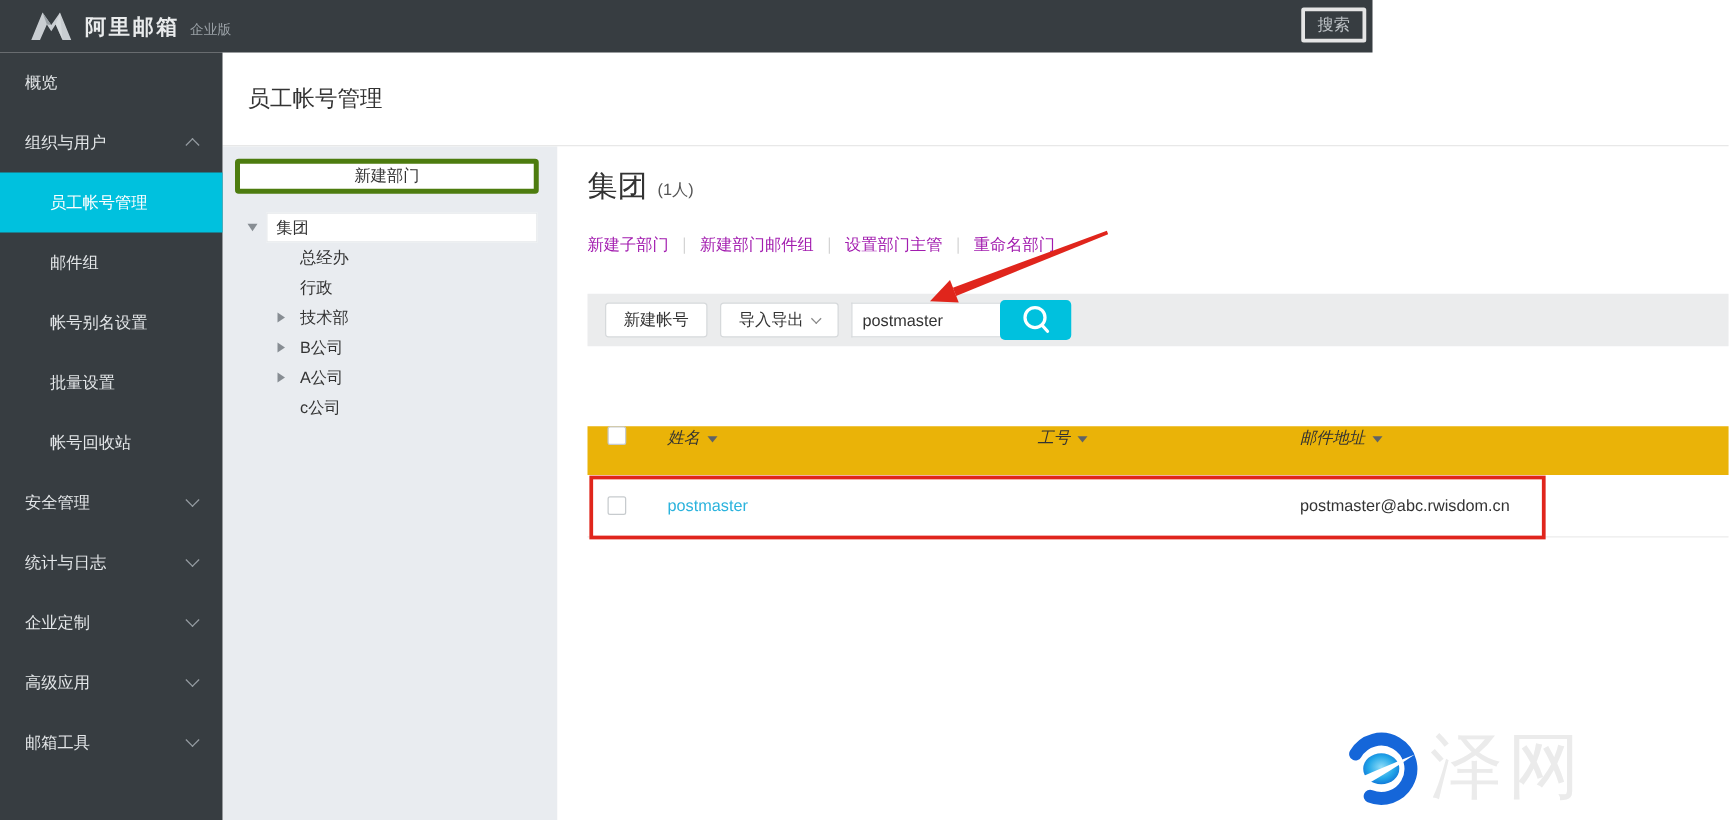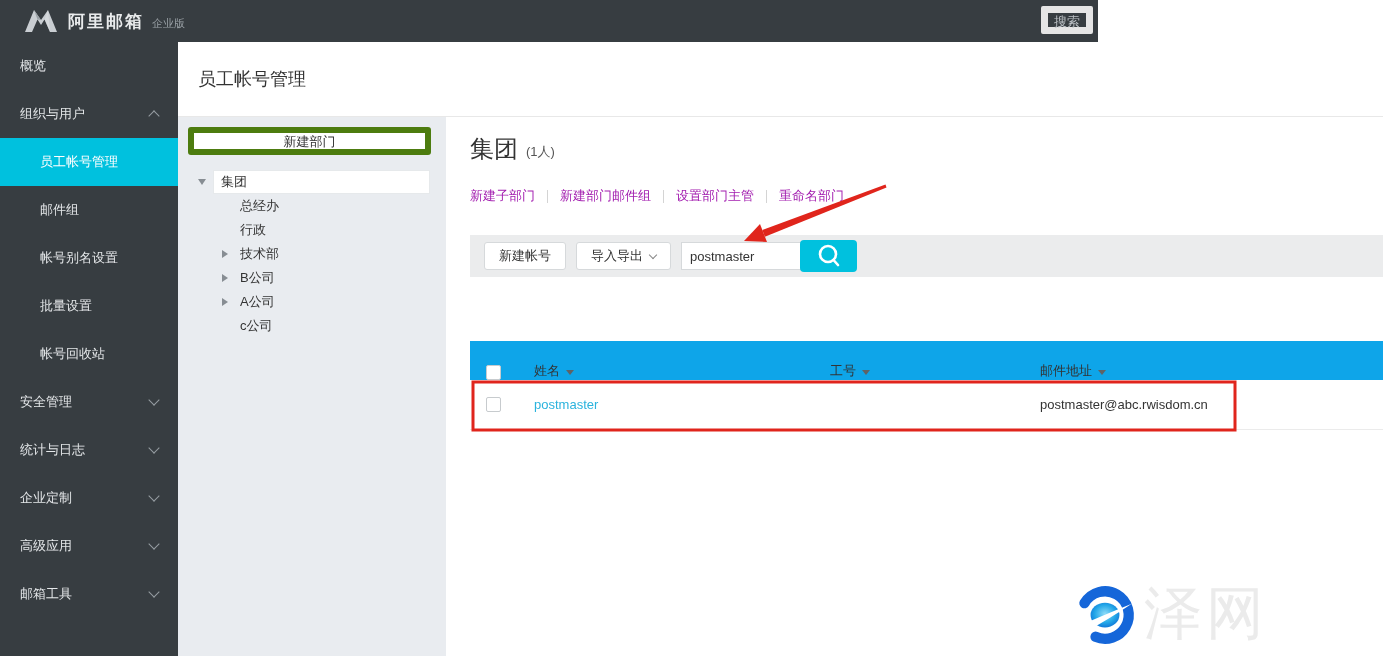--- a/index.html
+++ b/index.html
@@ -7,21 +7,21 @@
     font-family:"Liberation Sans","DejaVu Sans",sans-serif; background:#fff; position:relative; }
 
   
   .topbar { position:absolute; left:0; top:0; width:1098px; height:42px; background:#373d41; z-index:10;
     display:flex; align-items:center; }
   .brand { display:flex; align-items:center; margin-left:24px; }
   .brand-logo { width:34px; height:24px; margin-right:10px; }
   .brand-name { color:#e9ebec; font-size:17px; font-weight:bold; letter-spacing:2px; }
   .brand-suffix { color:#9aa1a6; font-size:11px; margin-left:8px; margin-top:4px; }
   .topbar-search { position:absolute; right:5px; top:6px; width:52px; height:28px; background:transparent;
-    border:7px solid #e5e5e5; border-radius:2px; color:#bdc2c6; font-size:13px; cursor:pointer;
+    border:3px solid #e5e5e5; border-radius:2px; color:#bdc2c6; font-size:13px; cursor:pointer;
     font-family:inherit; }
 
   
   .sidebar { position:absolute; left:0; top:42px; width:178px; height:614px; background:#373d41; z-index:5; }
   .nav-item { height:48px; display:flex; align-items:center; color:#e4e7e9; font-size:13px;
     padding-left:20px; position:relative; cursor:pointer; }
   .nav-item.sub { padding-left:40px; }
   .nav-item.active { background:#00c1de; color:#fff; }
   .chev { position:absolute; right:20px; width:8px; height:8px;
     border-right:1px solid #969da2; border-bottom:1px solid #969da2; }
@@ -29,21 +29,21 @@
   .chev.up { transform:rotate(225deg); top:22px; }
 
   
   .page-header { position:absolute; left:178px; top:42px; width:1205px; height:75px; background:#fff;
     border-bottom:1px solid #e8e8e8; display:flex; align-items:center; z-index:4; }
   .page-header h1 { font-size:18px; color:#333; font-weight:normal; margin-left:20px; }
 
   
   .tree-panel { position:absolute; left:178px; top:117px; width:268px; height:539px; background:#e9ecf0; }
   .new-dept { position:absolute; left:10px; top:10px; width:243px; height:28px; background:#fff;
-    border:6px solid #4d7c0f; border-radius:3px; font-size:13px; color:#333; cursor:pointer; font-family:inherit; }
+    border:4px solid #4d7c0f; border-radius:3px; font-size:13px; color:#333; cursor:pointer; font-family:inherit; }
   .tree { position:absolute; left:0; top:53px; width:100%; }
   .tree-row { height:24px; display:flex; align-items:center; cursor:pointer; }
   .tri { width:8px; flex:0 0 8px; }
   .lvl0 .tri { margin-left:20px; }
   .lvl1 .tri { margin-left:44px; }
   .tri-down { width:0; flex-basis:0; border-left:4px solid transparent; border-right:4px solid transparent;
     border-top:6px solid #878d93; }
   .tri-right { width:0; flex-basis:0; border-top:4px solid transparent; border-bottom:4px solid transparent;
     border-left:6px solid #878d93; margin-right:2px; }
   .node-label { font-size:13px; color:#333; margin-left:10px; white-space:nowrap; }
@@ -66,21 +66,21 @@
   .btn .dd { width:6px; height:6px; border-right:1px solid #888; border-bottom:1px solid #888;
     transform:rotate(45deg); margin-left:7px; margin-top:-3px; }
   .btn + .btn { margin-left:10px; }
   .searchbox { display:flex; align-items:center; margin-left:10px; }
   .search-input { width:120px; height:28px; border:1px solid #d6d9db; border-right:none; background:#fff;
     font-size:13px; color:#333; padding:0 8px; outline:none; font-family:inherit; }
   .search-go { width:57px; height:32px; background:#00c1de; border:none; border-radius:4px;
     cursor:pointer; display:flex; align-items:center; justify-content:center; margin-left:-1px; }
 
   .table { position:absolute; left:24px; top:224px; right:0; }
-  .thead { height:39px; background:#0ea5e9; display:flex; align-items:flex-end; }
+  .thead { height:39px; background:#eab308; display:flex; align-items:flex-start;font-style:italic; }
   .trow { height:50px; background:#fff; border-bottom:1px solid #ebebeb; display:flex; align-items:center; }
   .col { display:flex; align-items:center; }
   .col-check { width:64px; padding-left:16px; }
   .col-name { width:296px; }
   .col-job { width:210px; }
   .col-email { flex:1; }
   .checkbox { width:15px; height:15px; background:#fff; border:1px solid #c7cbce; border-radius:2px; cursor:pointer; }
   .thead .col span { font-size:13px; color:#333; }
   .sort { width:0; height:0; border-left:4px solid transparent; border-right:4px solid transparent;
     border-top:5px solid #5f6366; margin-left:6px; margin-top:2px; cursor:pointer; }

